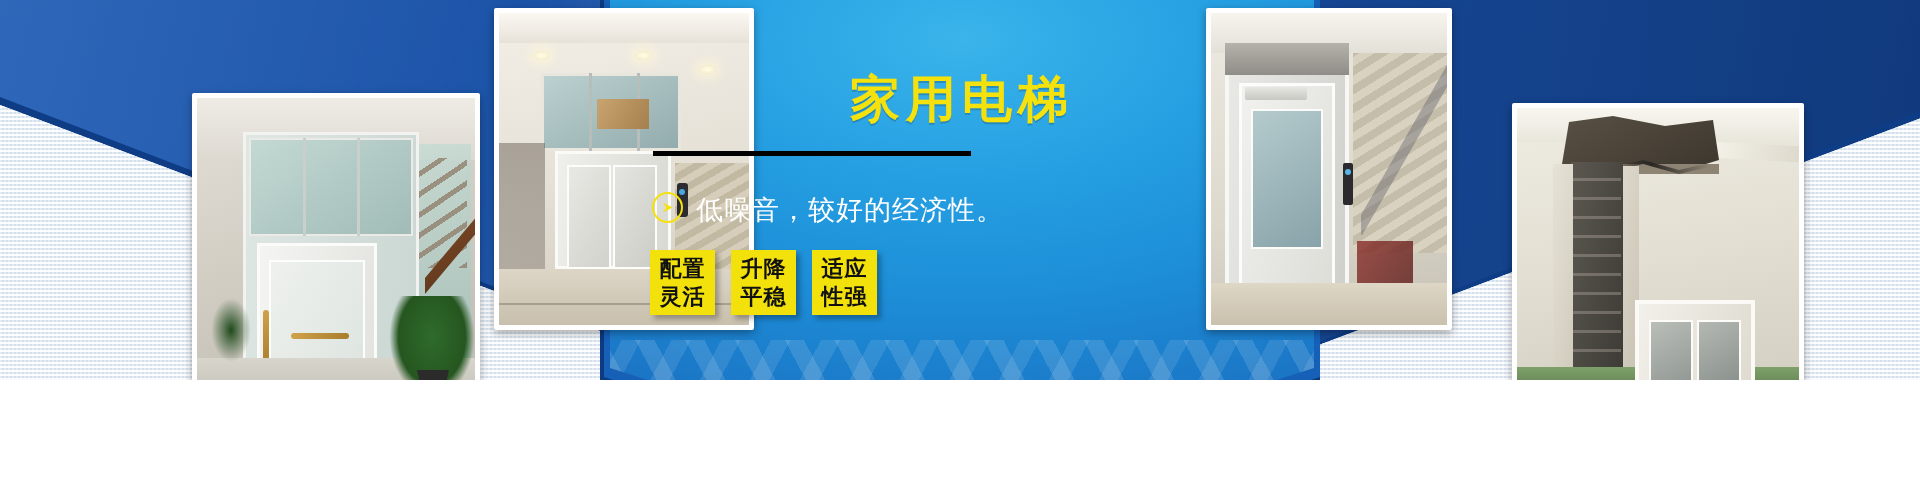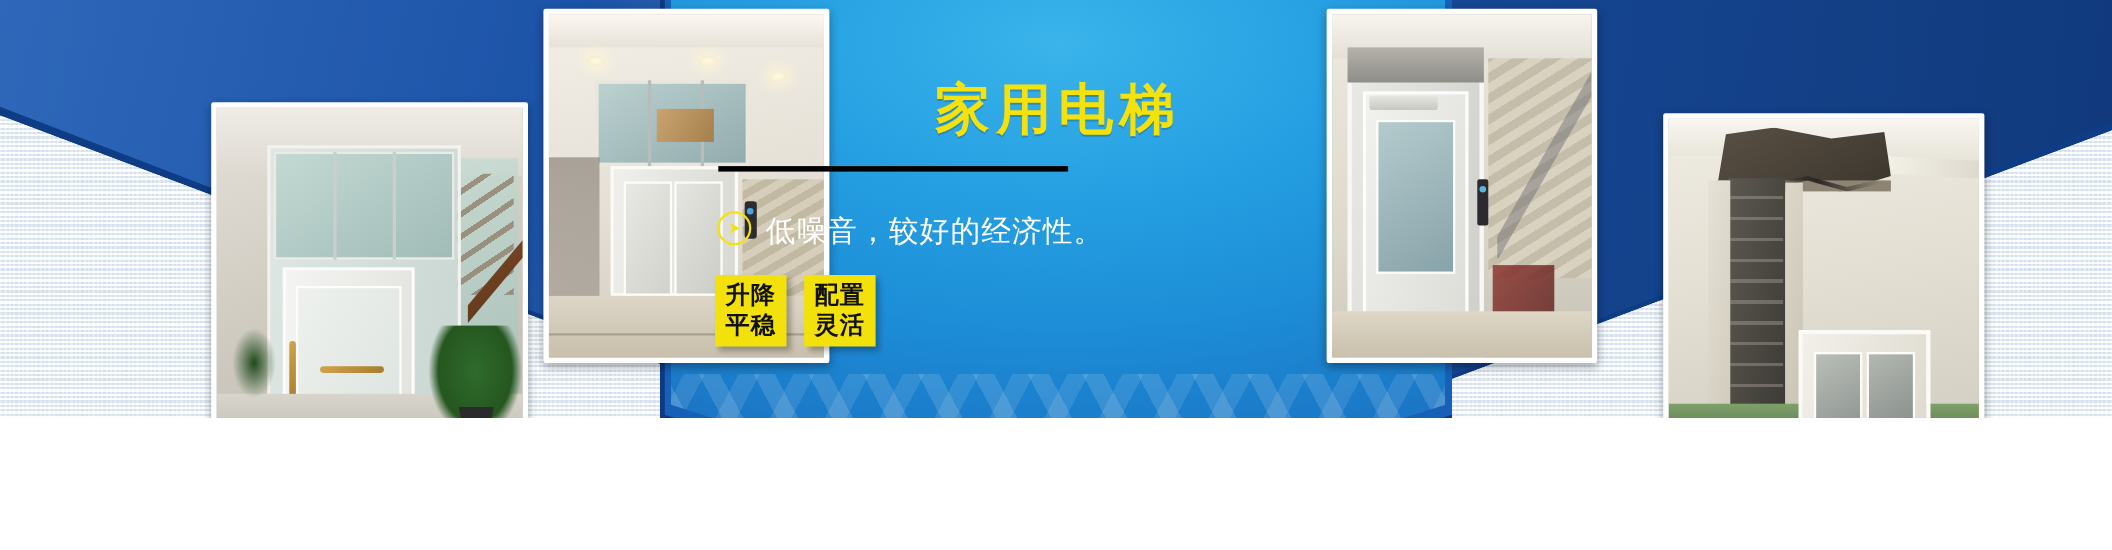--- a/index.html
+++ b/index.html
@@ -314,23 +314,27 @@
       <span class="arrow-icon">
         <svg width="13" height="13" viewBox="0 0 13 13" aria-hidden="true">
           <polygon points="2,1.5 11.5,6.5 2,11.5 5,6.5" fill="#f5e10b"></polygon>
         </svg>
       </span>
       <span class="subtitle">低噪音，较好的经济性。</span>
     </div>
 
     <div class="badges">
       <div class="badge">
+        <span>配置</span>
+        <span>灵活</span>
+      </div>
+      <div class="badge">
         <span>升降</span>
         <span>平稳</span>
       </div>
       <div class="badge">
-        <span>配置</span>
-        <span>灵活</span>
+        <span>适应</span>
+        <span>性强</span>
       </div>
     </div>
 
   </div>
 </div>
 
 </body></html>

